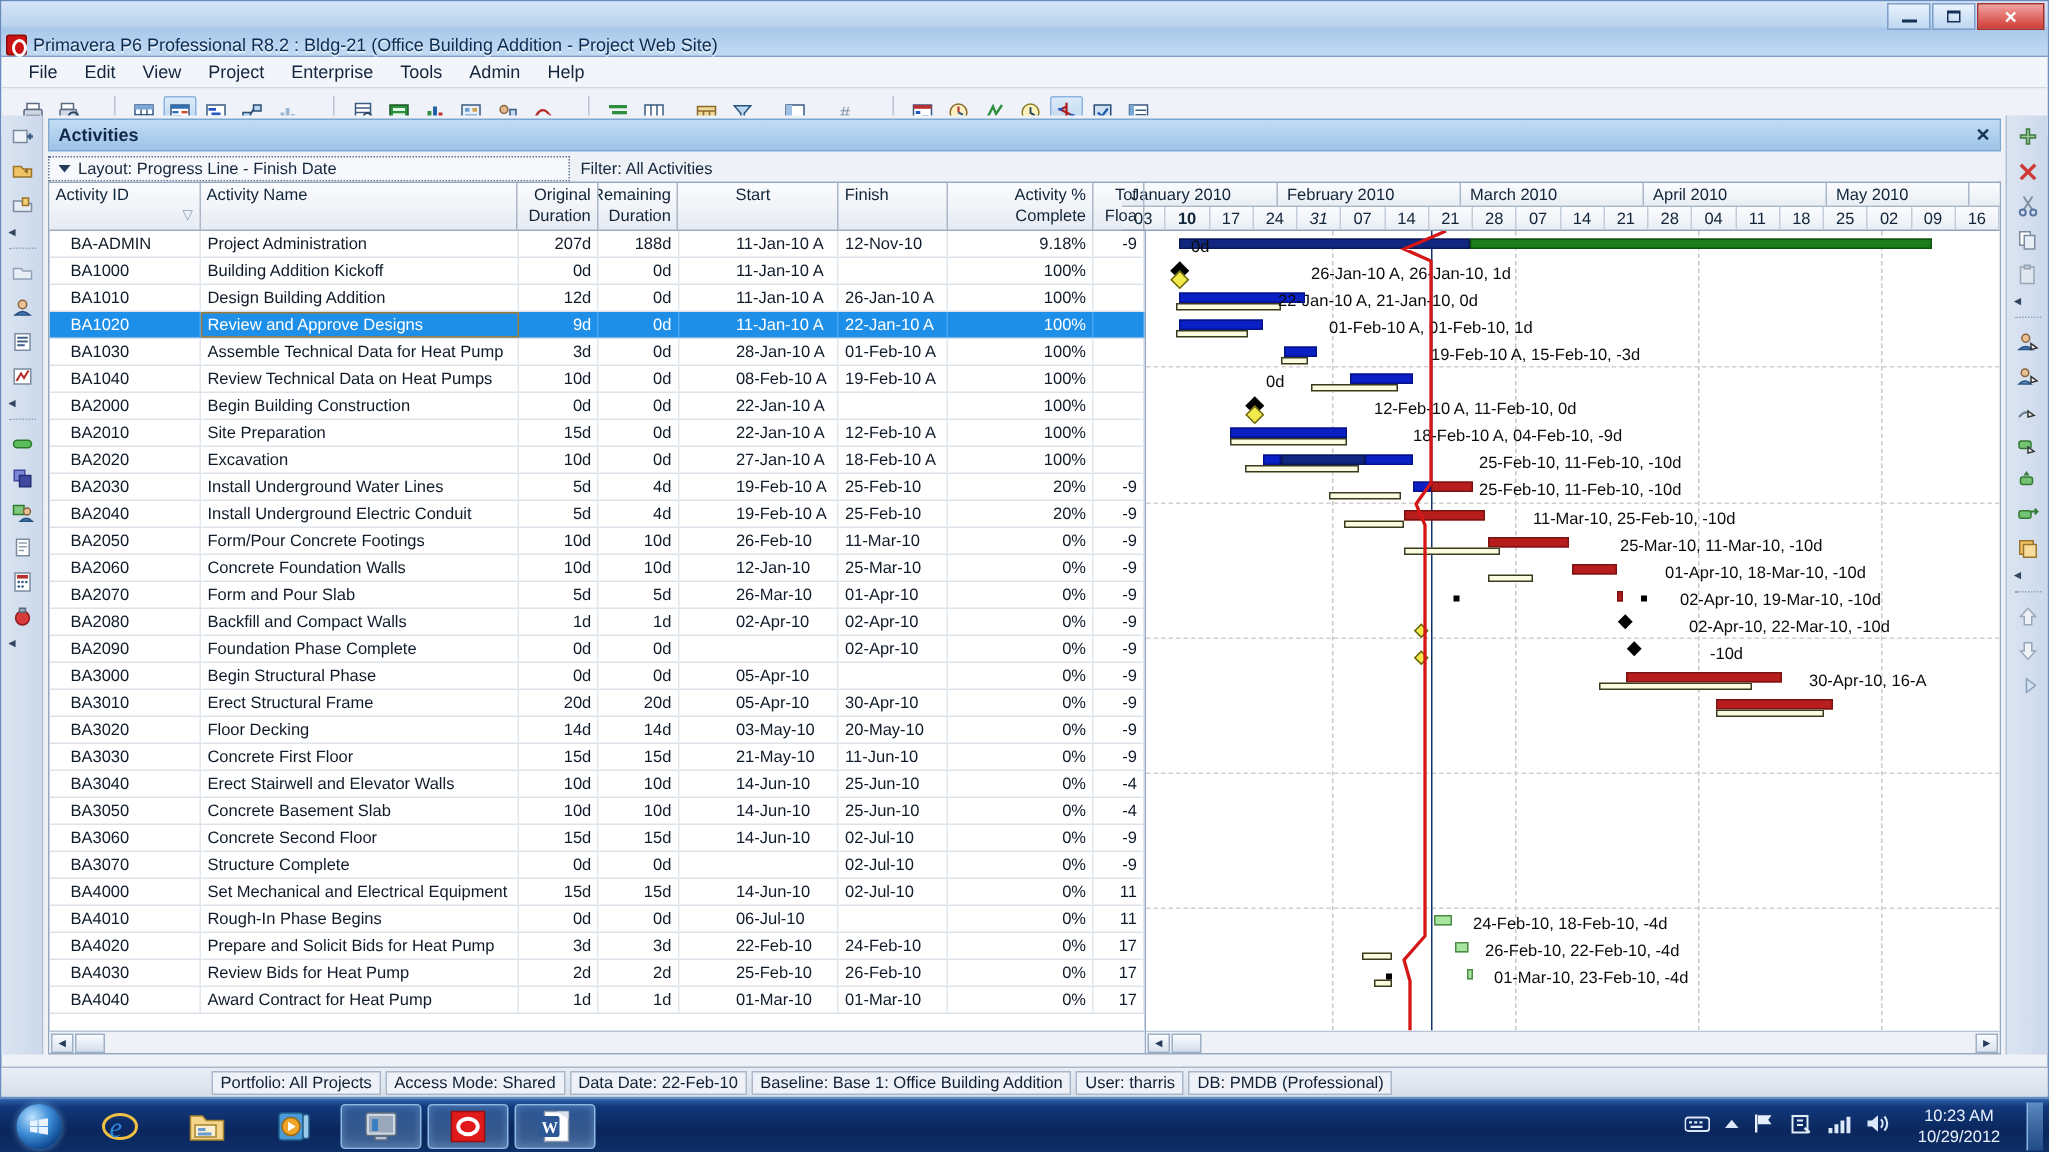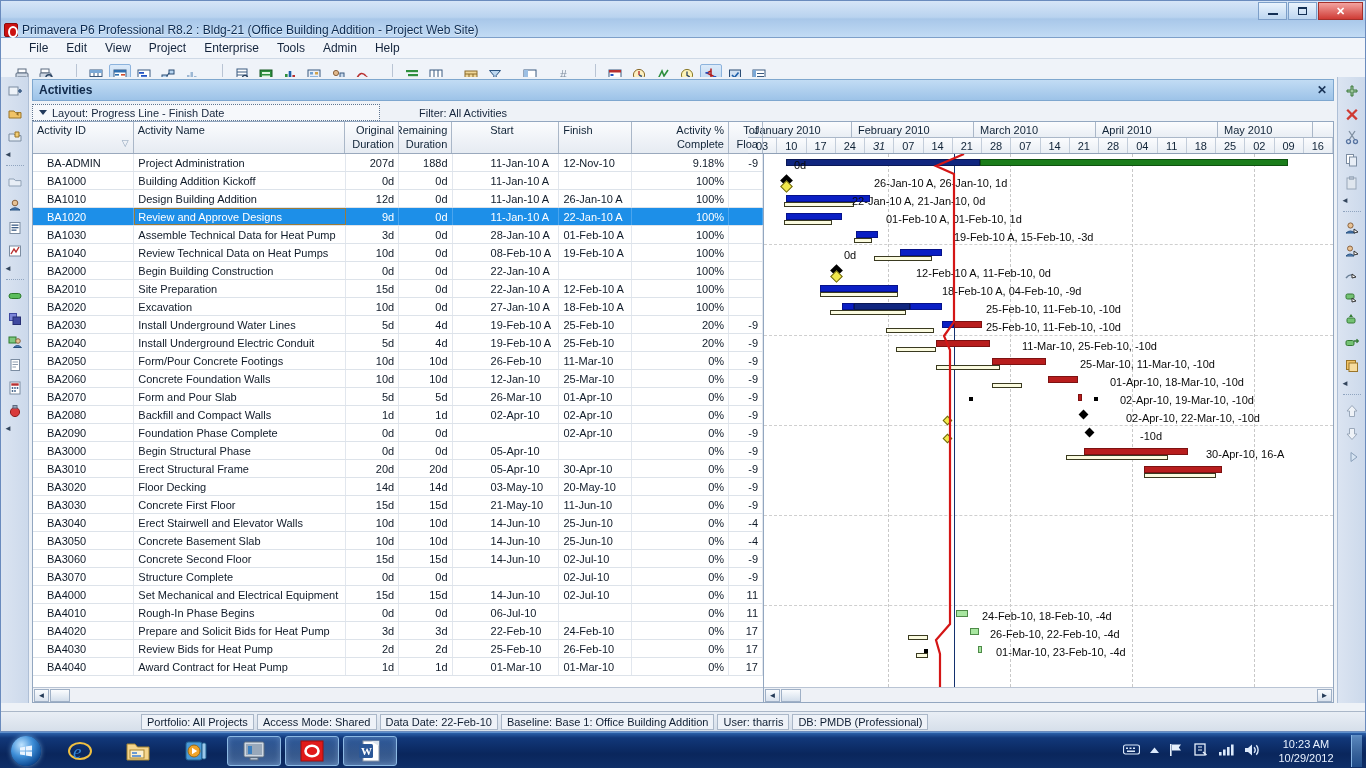--- a/index.html
+++ b/index.html
@@ -52,21 +52,21 @@
   .win-btn.close {
     background: linear-gradient(180deg,#f3a3a0,#cf3b35);
     border-color: #a5302b; color: #fff; font-weight: bold; width: 45px;
   }
   .win-btn .min-glyph { display:block; width:10px; height:2px; background:#143055; margin-top:6px;}
   .win-btn .max-glyph { display:block; width:9px; height:8px; border:1px solid #143055; border-top-width:2px;}
   
   #menubar {
     height: 21px; background: #f2f5fa;
     border-bottom: 1px solid #cfd9e6;
-    display: flex; align-items: center; padding-left: 20px; gap: 2px;
+    display: flex; align-items: center; padding-left: 10px; gap: 2px;
   }
   .menu-item { padding: 2px 8px; font-size: 12px; color: #14243c; cursor: default; }
   
   #toolbar {
     height: 33px; background: #eff3f9;
     border-bottom: 1px solid #c4cede;
     display: flex; align-items: center; padding-left: 6px; gap: 1px;
   }
   .tb-grp { display: flex; align-items: center; gap: 2px; padding: 0 4px; }
   .tb-sep { width: 1px; height: 22px; background: #b9c4d4; margin: 0 3px; }
@@ -109,21 +109,21 @@
   }
   #activities-close { font-weight: bold; font-size: 12px; color: #1a3558; }
   
   #layout-bar { display: flex; margin: 3px 3px 0 3px; height: 17px; }
   #layout-box {
     width: 348px; border: 1px dotted #5f7590; background: #f6f8fb;
     display: flex; align-items: center; padding-left: 6px; gap: 5px;
     font-size: 11px; color: #15253c;
   }
   #layout-box .caret { border-left:4px solid transparent;border-right:4px solid transparent;border-top:5px solid #223a5c;}
-  #filter-box { flex: 1; border: 1px solid transparent; display:flex;align-items:center;padding-left:6px;font-size:11px;color:#15253c;margin-left:32px;}
+  #filter-box { flex: 1; border: 1px solid transparent; display:flex;align-items:center;padding-left:6px;font-size:11px;color:#15253c;}
   
   #panes { flex: 1; display: flex; margin: 0 3px 0 3px; min-height: 0; }
   #grid-pane { width: 732px; display: flex; flex-direction: column; border: 1px solid #93a7c0; background: #fff; flex: none;}
   #gantt-pane { flex: 1; display: flex; flex-direction: column; border: 1px solid #93a7c0; border-left: none; background:#fff; min-width:0;}
   
   .gh-row { display: flex; height: 32px; background: linear-gradient(180deg,#fbfcfe,#e6ebf2); border-bottom: 1px solid #9aa9bd;}
   .gh {
     border-right: 1px solid #aab7c8; padding: 1px 4px;
     font-size: 11px; color: #102337; display: flex; align-items: flex-start;
     position: relative; line-height: 14px; overflow: hidden;
@@ -930,21 +930,21 @@
           <div id="gantt-pane">
             <div class="ts-months" id="ts-months" style="margin-left: -16px;">
                 <div class="ts-month" style="width: 104px;">January 2010</div>
                 <div class="ts-month" style="width: 122px;">February 2010</div>
                 <div class="ts-month" style="width: 122px;">March 2010</div>
                 <div class="ts-month" style="width: 122px;">April 2010</div>
                 <div class="ts-month" style="width: 95px;">May 2010</div>
               </div>
             <div class="ts-weeks" id="ts-weeks" style="margin-left: -16px;">
                 <div class="ts-week" style="width: 30.5px;">03</div>
-                <div class="ts-week" style="width: 30.5px;">10</div>
+                <div class="ts-week" style="width: 30.5px; font-weight: bold;">10</div>
                 <div class="ts-week" style="width: 30.5px;">17</div>
                 <div class="ts-week" style="width: 30.5px;">24</div>
                 <div class="ts-week" style="width: 30.5px; font-style: italic;">31</div>
                 <div class="ts-week" style="width: 30.5px;">07</div>
                 <div class="ts-week" style="width: 30.5px;">14</div>
                 <div class="ts-week" style="width: 30.5px;">21</div>
                 <div class="ts-week" style="width: 30.5px;">28</div>
                 <div class="ts-week" style="width: 30.5px;">07</div>
                 <div class="ts-week" style="width: 30.5px;">14</div>
                 <div class="ts-week" style="width: 30.5px;">21</div>

